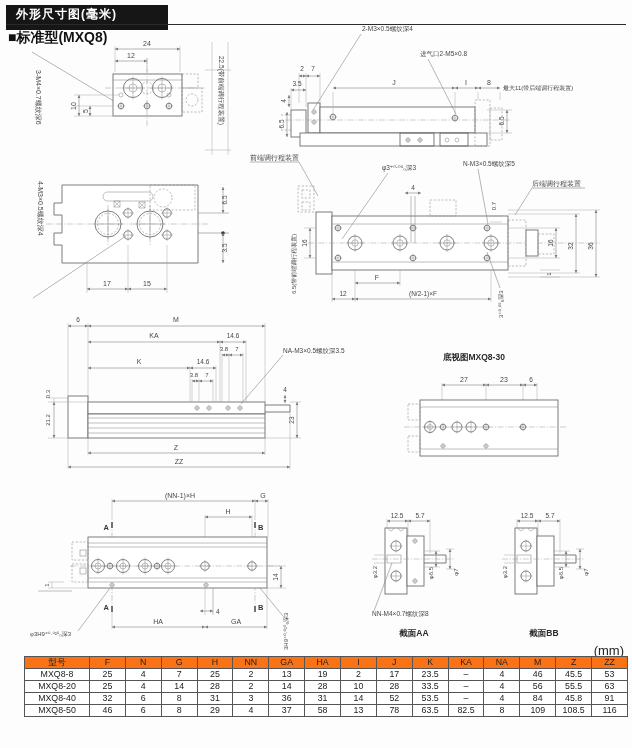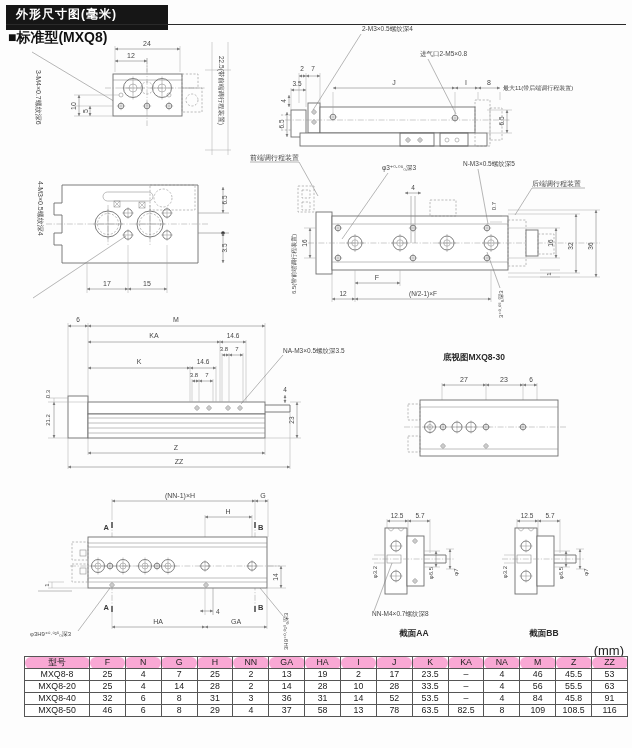--- a/index.html
+++ b/index.html
@@ -24,21 +24,21 @@
   svg text{font-family:"Liberation Sans","DejaVu Sans",sans-serif;font-size:7px;fill:#474747;}
   .f6{font-size:6px;}.f65{font-size:6.5px;}
   .ttl{font-size:8.5px;font-weight:bold;fill:#2a2a2a;}
   .sec{font-size:7.5px;font-weight:bold;fill:#3a3a3a;}
   .mid{text-anchor:middle;}
   
   table.dims{position:absolute;left:24px;top:656px;width:604px;border-collapse:collapse;
              table-layout:fixed;font-size:8.8px;color:#222;background:#fff;z-index:5;}
   table.dims th,table.dims td{border:1px solid #555;text-align:center;padding:0;
              height:11px;line-height:11px;font-weight:normal;overflow:hidden;}
-  table.dims th{background:#f9a8d4;border-radius:6px;}
+  table.dims th{background:#f97316;}
   table.dims th:first-child,table.dims td:first-child{width:64px;}
 </style>
 </head>
 <body>
 
 <div class="page">
 
   <div class="titlebar">外形尺寸图(毫米)</div>
   <div class="title-rule"></div>
   <div class="subtitle">■标准型(MXQ8)</div>

